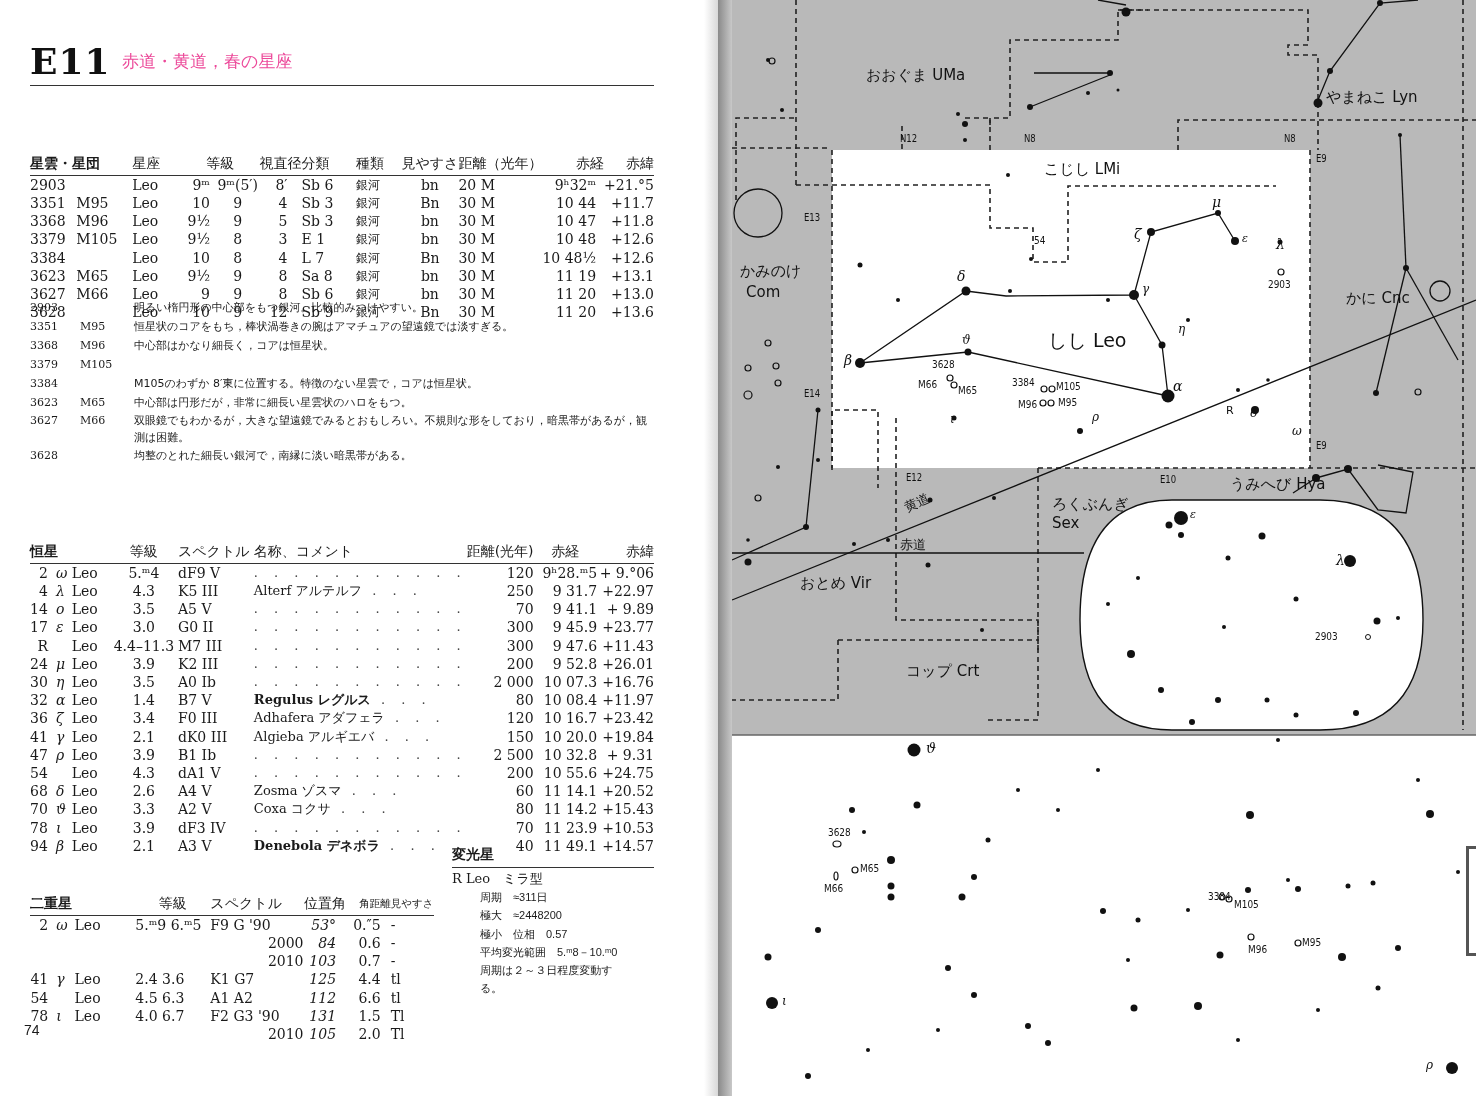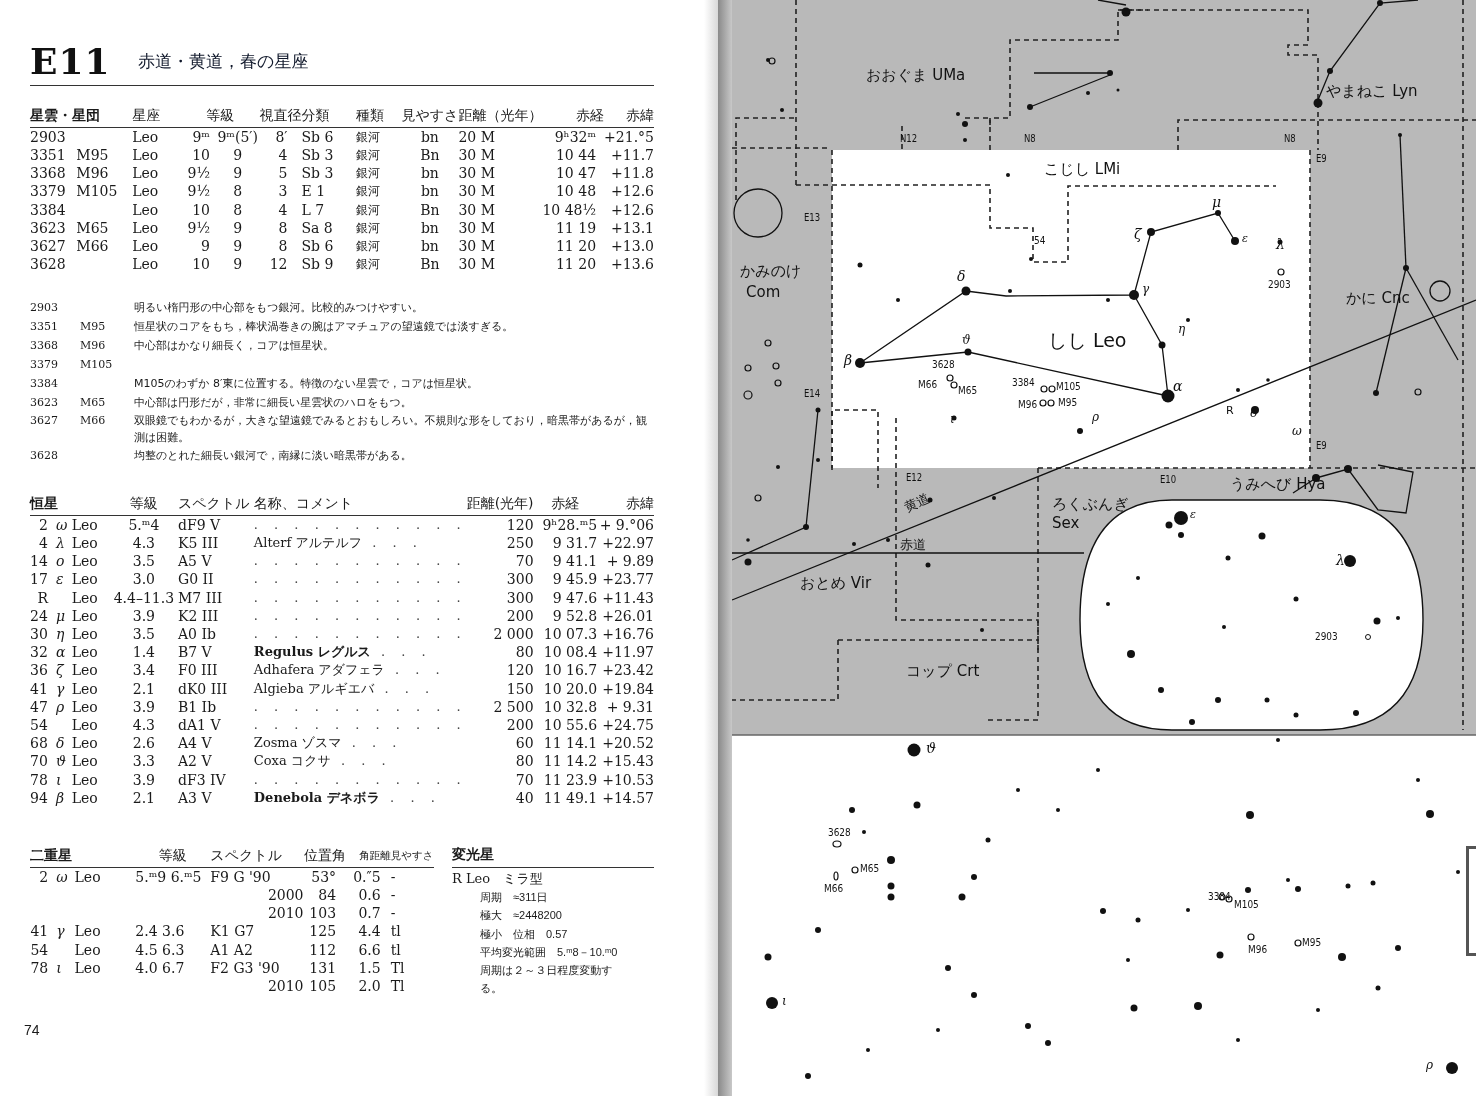--- a/index.html
+++ b/index.html
@@ -6,23 +6,23 @@
   html, body { width: 1476px; height: 1096px; overflow: hidden; background: #ffffff; }
   body { position: relative; font-family: "DejaVu Serif", serif; color: #1a1a1a; }
 
   
   .page-left { position: absolute; left: 0; top: 0; width: 718px; height: 1096px; background: #ffffff; }
   .page-left::after { content: ""; position: absolute; right: 0; top: 0; width: 14px; height: 100%;
     background: linear-gradient(to right, rgba(255,255,255,0), rgba(190,190,190,0.6)); }
 
   .header { position: absolute; left: 30px; top: 40px; width: 624px; height: 46px; border-bottom: 1.5px solid #333; }
   .chart-id { position: absolute; left: 0; top: 0; font-family: "DejaVu Serif", serif; font-weight: bold; font-size: 36px; letter-spacing: 1px; color: #111; }
-  .chart-title { position: absolute; left: 108px; top: 10px; font-family: "DejaVu Sans", sans-serif; font-size: 17px; color: #0f172a; }
-
-  table { border-collapse: collapse; font-family: "DejaVu Serif", serif; }
+  .chart-title { position: absolute; left: 92px; top: 10px; font-family: "DejaVu Sans", sans-serif; font-size: 17px; color: #ec4899; }
+
+  table { border-collapse: collapse; font-family: "DejaVu Serif", serif; margin-top: 48px; }
   .tbl-head td { font-family: "DejaVu Sans", sans-serif; font-size: 12px; padding-bottom: 3px; border-bottom: 1.5px solid #333; white-space: nowrap; }
   .tbl-head td.section { font-size: 14px; font-weight: bold; }
 
   
   .neb { position: absolute; left: 30px; top: 106px; width: 624px; }
   .neb td { font-size: 14px; height: 18.2px; line-height: 18px; white-space: nowrap; }
   .neb .c-ngc { width: 48px; }
   .neb .c-m { width: 58px; }
   .neb .c-con { width: 52px; }
   .neb .c-mag1 { width: 36px; text-align: right; padding-right: 6px; }
@@ -59,21 +59,21 @@
   .stars .s-dec { width: 58px; text-align: right; }
 
   
   .dbl { position: absolute; left: 30px; top: 846px; width: 404px; }
   .dbl td { font-size: 14px; height: 18.2px; line-height: 18px; white-space: nowrap; }
   .dbl .b-num { width: 22px; text-align: right; padding-right: 4px; }
   .dbl .b-greek { width: 22px; font-style: italic; padding-left: 4px; }
   .dbl .b-con { width: 60px; }
   .dbl .b-mag { width: 74px; }
   .dbl .b-spec { width: 92px; }
-  .dbl .b-pa { width: 42px; text-align: right; padding-right: 10px; }
+  .dbl .b-pa { width: 42px; text-align: right; padding-right: 10px; font-style: italic; }
   .dbl .b-sep { width: 44px; text-align: right; padding-right: 10px; }
   .dbl .b-vis { width: 24px; }
 
   
   .var { position: absolute; left: 452px; top: 846px; width: 202px; }
   .var-head { font-family: "DejaVu Sans", sans-serif; font-size: 14px; font-weight: bold; border-bottom: 1.5px solid #333; padding-bottom: 3px; height: 22px; }
   .var-line { font-family: Liberation Sans, sans-serif; font-size: 11px; line-height: 18.2px; white-space: nowrap; }
   .var-line.first { font-family: "DejaVu Serif", serif; font-size: 13px; margin-top: 2px; }
   .var-line.ind { padding-left: 28px; }
 
@@ -774,21 +774,21 @@
       <ellipse cx="118" cy="876" rx="2" ry="4"></ellipse>
       <circle cx="137" cy="870" r="3"></circle>
       <circle cx="504" cy="897" r="3"></circle>
       <circle cx="511" cy="899" r="3"></circle>
       <circle cx="533" cy="937" r="3"></circle>
       <circle cx="580" cy="943" r="3"></circle>
     </g>
   </svg>
 
   <span class="maplabel ml-con" style="left:148px;top:66px">おおぐま UMa</span>
-  <span class="maplabel ml-con" style="left:608px;top:82px">やまねこ Lyn</span>
+  <span class="maplabel ml-con" style="left:608px;top:88px">やまねこ Lyn</span>
   <span class="maplabel ml-con" style="left:326px;top:160px">こじし LMi</span>
   <span class="maplabel ml-con" style="left:22px;top:262px">かみのけ</span>
   <span class="maplabel ml-con" style="left:28px;top:283px">Com</span>
   <span class="maplabel ml-con" style="left:628px;top:289px">かに Cnc</span>
   <span class="maplabel ml-con" style="left:330px;top:328px;font-size:19px">しし Leo</span>
   <span class="maplabel ml-con" style="left:512px;top:475px">うみへび Hya</span>
   <span class="maplabel ml-con" style="left:334px;top:495px">ろくぶんぎ</span>
   <span class="maplabel ml-con" style="left:334px;top:514px">Sex</span>
   <span class="maplabel ml-con" style="left:82px;top:574px">おとめ Vir</span>
   <span class="maplabel ml-con" style="left:188px;top:662px">コップ Crt</span>

